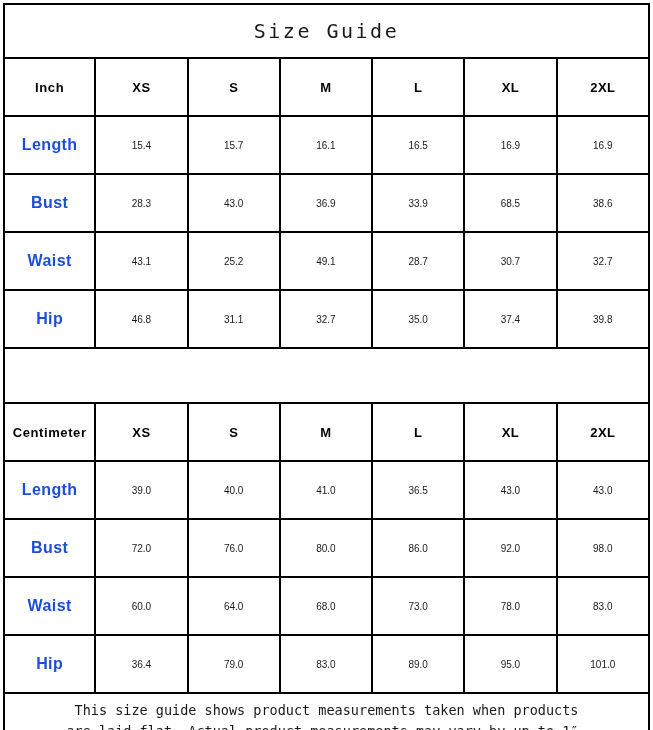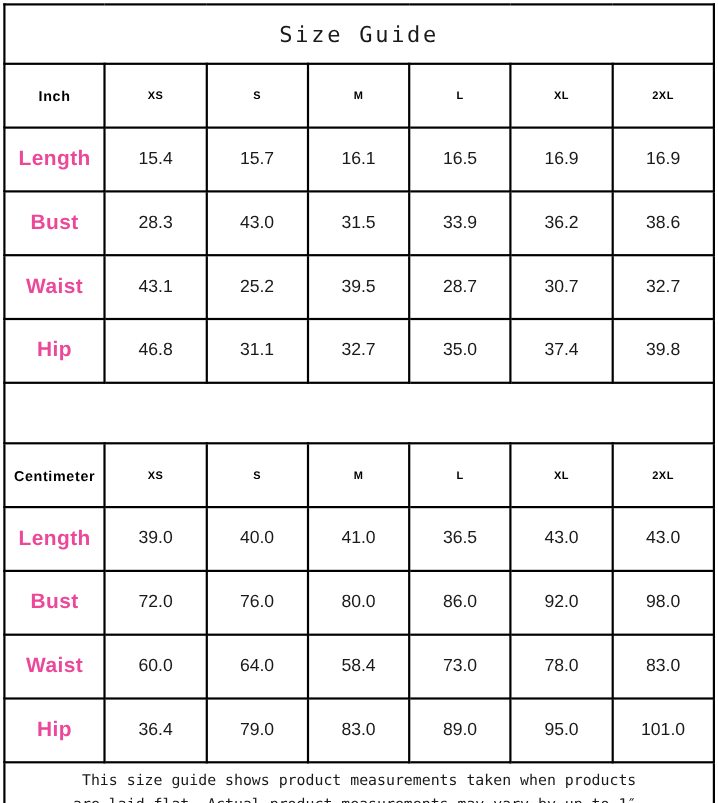--- a/index.html
+++ b/index.html
@@ -51,42 +51,42 @@
     font-family: "DejaVu Sans Mono", "Liberation Mono", monospace;
     font-size: 20px;
     font-weight: 400;
     letter-spacing: 2.5px;
     color: #1a1a1a;
   }
 
   
   .header-row td {
     height: 56px;
-    font-size: 10px;
+    font-size: 13px;
     font-weight: bold;
     letter-spacing: 0.4px;
     color: #000000;
   }
   .header-row td.unit-cell {
     font-size: 13px;
     letter-spacing: 0.6px;
   }
 
   
   .data-row td {
     height: 56px;
-    font-size: 16px;
+    font-size: 10px;
     font-weight: 400;
     color: #1a1a1a;
   }
   .data-row td.row-label {
     font-weight: bold;
-    font-size: 19px;
+    font-size: 16px;
     letter-spacing: 0.4px;
-    color: #ec4899;
+    color: #1d4ed8;
   }
 
   
   .spacer-row td {
     height: 53px;
     border-left: none;
     border-right: none;
   }
 
   
@@ -142,31 +142,31 @@
         <td>16.1</td>
         <td>16.5</td>
         <td>16.9</td>
         <td>16.9</td>
       </tr>
 
       <tr class="data-row">
         <td class="row-label">Bust</td>
         <td>28.3</td>
         <td>43.0</td>
-        <td>31.5</td>
+        <td>36.9</td>
         <td>33.9</td>
-        <td>36.2</td>
+        <td>68.5</td>
         <td>38.6</td>
       </tr>
 
       <tr class="data-row">
         <td class="row-label">Waist</td>
         <td>43.1</td>
         <td>25.2</td>
-        <td>39.5</td>
+        <td>49.1</td>
         <td>28.7</td>
         <td>30.7</td>
         <td>32.7</td>
       </tr>
 
       <tr class="data-row">
         <td class="row-label">Hip</td>
         <td>46.8</td>
         <td>31.1</td>
         <td>32.7</td>
@@ -206,21 +206,21 @@
         <td>80.0</td>
         <td>86.0</td>
         <td>92.0</td>
         <td>98.0</td>
       </tr>
 
       <tr class="data-row">
         <td class="row-label">Waist</td>
         <td>60.0</td>
         <td>64.0</td>
-        <td>58.4</td>
+        <td>68.0</td>
         <td>73.0</td>
         <td>78.0</td>
         <td>83.0</td>
       </tr>
 
       <tr class="data-row">
         <td class="row-label">Hip</td>
         <td>36.4</td>
         <td>79.0</td>
         <td>83.0</td>

